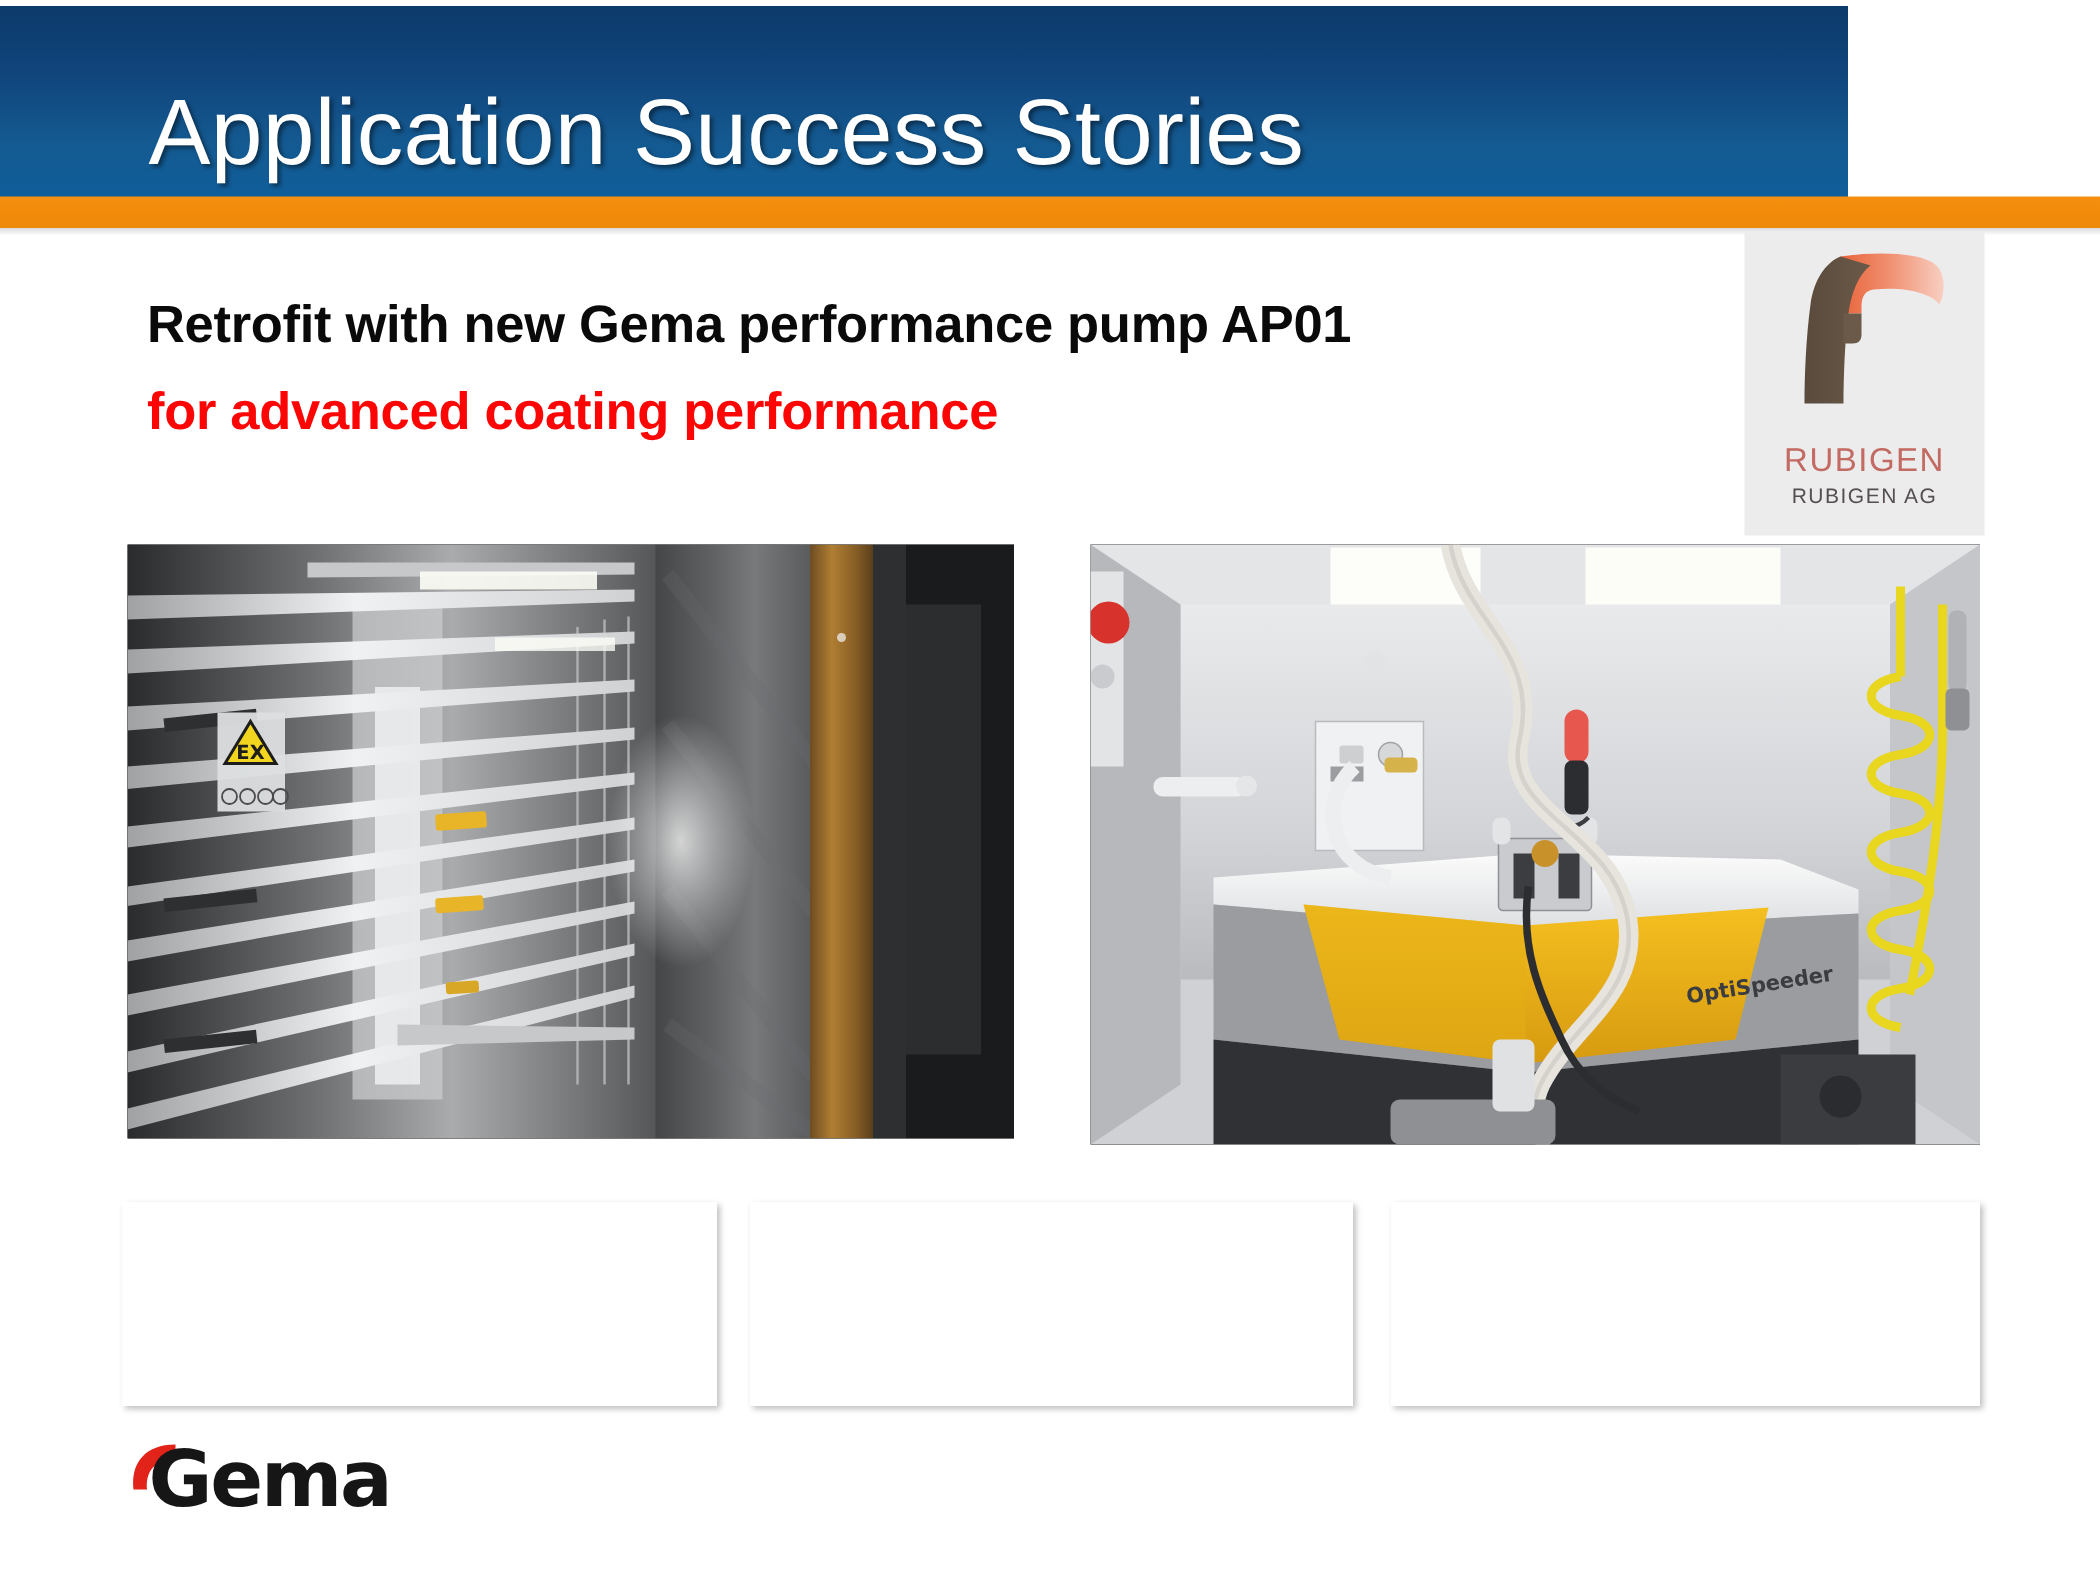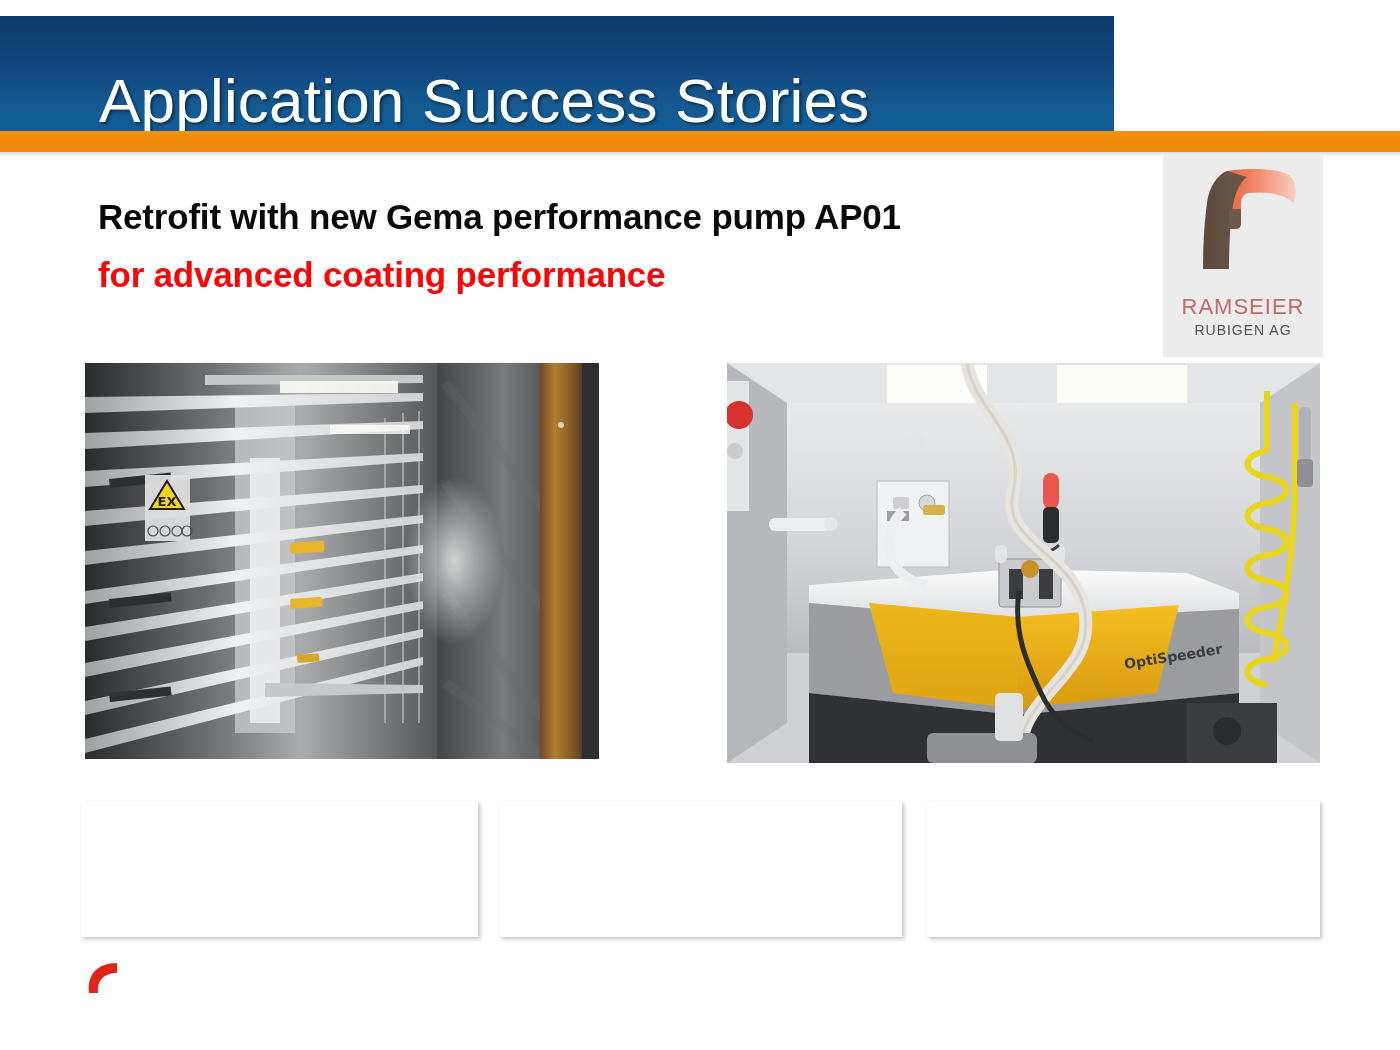--- a/index.html
+++ b/index.html
@@ -7,21 +7,21 @@
     width:1400px;height:1050px;
     background:#ffffff;
     font-family:"Liberation Sans", sans-serif;
     overflow:hidden;
     position:relative;
   }
   .slide{position:absolute;inset:0;background:#fff;}
 
   
   .header-band{
-    position:absolute;left:0;top:16px;width:1114px;height:131px;
+    position:absolute;left:0;top:4px;width:1232px;height:131px;
     background:linear-gradient(to bottom,#0c3a6b 0%,#10457c 35%,#145a91 70%,#0f5e9b 100%);
     text-align:right;
   }
   .header-title{
     position:absolute;left:99px;top:54px;
     font-size:62px;line-height:62px;font-weight:400;
     color:#ffffff;letter-spacing:0.2px;
     text-shadow:2px 2px 3px rgba(0,0,0,0.45);
     white-space:nowrap;
   }
@@ -60,21 +60,21 @@
     font-size:22px;letter-spacing:1px;color:#c36a62;line-height:24px;
     font-family:"Liberation Sans", sans-serif;
   }
   .cust-logo .lsub{
     position:absolute;left:0;top:164px;width:160px;text-align:center;
     font-size:14px;letter-spacing:1px;color:#55504f;line-height:23px;
   }
 
   
   .photo{position:absolute;overflow:hidden;background:#111;}
-  .photo-left{left:85px;top:363px;width:514px;height:396px;}
+  .photo-left{left:85px;top:363px;width:591px;height:396px;}
   .photo-right{left:727px;top:363px;width:593px;height:400px;}
 
   
   .btn{
     position:absolute;top:801px;height:136px;
     background:linear-gradient(to bottom,#103d70 0%,#124madd 0%,#113f73 12%,#11548c 62%,#0f6099 100%);
     color:#ffffff;
     display:flex;align-items:center;justify-content:center;
     text-align:center;
     font-size:33px;line-height:40px;font-weight:400;
@@ -123,21 +123,21 @@
         </linearGradient>
         <linearGradient id="ribGrad2" x1="0" y1="0" x2="1" y2="0">
           <stop offset="0%" stop-color="#5a4a3c"></stop>
           <stop offset="100%" stop-color="#6b5a49"></stop>
         </linearGradient>
       </defs>
       <path d="M44 6 C72 2 100 4 108 12 C114 18 114 30 110 38 C104 30 86 26 66 28 C60 29 58 33 58 40 L58 44 L44 44 Z" fill="url(#ribGrad)"></path>
       <path d="M44 6 C34 10 26 22 24 38 C21 60 20 86 20 104 L46 104 C46 86 47 62 49 46 C51 30 56 18 64 12 Z" fill="url(#ribGrad2)"></path>
       <path d="M46 44 L58 44 L58 58 C58 62 56 64 52 64 L46 64 Z" fill="#6b5a49"></path>
     </svg>
-    <div class="lname">RAMSEIER</div>
+    <div class="lname">RUBIGEN</div>
     <div class="lsub">RUBIGEN AG</div>
   </div>
 
   <div class="photo photo-left">
     <svg width="591" height="396" viewBox="0 0 591 396" preserveAspectRatio="none">
       <defs>
         <linearGradient id="wallG" x1="0" y1="0" x2="1" y2="0">
           <stop offset="0%" stop-color="#2a2b2d"></stop>
           <stop offset="35%" stop-color="#6e7072"></stop>
           <stop offset="60%" stop-color="#a9abad"></stop>
@@ -330,15 +330,16 @@
     <span>Powder Savings</span>
   </div>
   <div class="btn btn-3">
     <span>Reproducible layer thickness</span>
   </div>
 
   <div class="gema">
     <svg class="arc" viewBox="0 0 36 34">
       <path d="M4 32 C2 14 12 2 32 2 L32 12 C18 12 12 20 13 32 Z" fill="#e2231a"></path>
     </svg>
+    <div class="word">Gema</div>
   </div>
 
 </div>
 
 </body></html>

